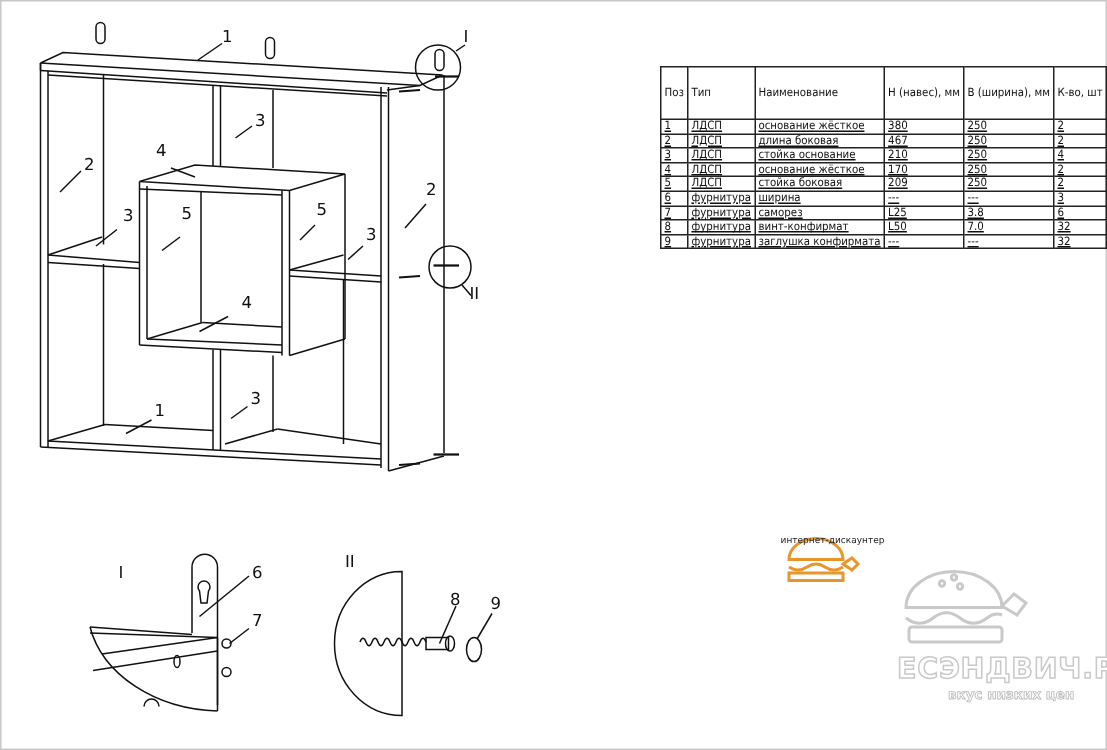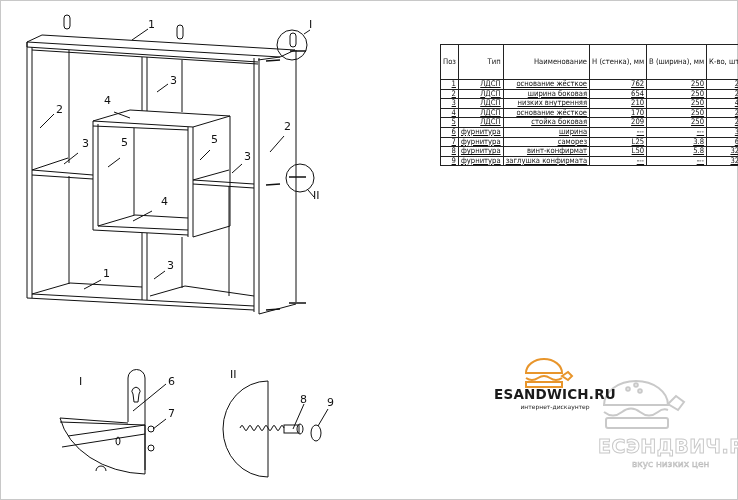--- a/index.html
+++ b/index.html
@@ -1,31 +1,31 @@
 <!DOCTYPE html>
 <html><head>
 <meta charset="utf-8">
 <style>
   html,body{margin:0;padding:0;background:#fff;}
   body{width:738px;height:500px;position:relative;overflow:hidden;font-family:"DejaVu Sans",sans-serif;}
   .frame{position:absolute;left:0;top:0;width:736px;height:498px;border:1px solid #c8c8c8;}
   svg.drawing{position:absolute;left:0;top:0;}
   .lbl{font-family:"DejaVu Sans",sans-serif;font-size:11px;fill:#111;}
   .spec{position:absolute;left:440px;top:44px;border-collapse:collapse;font-family:"DejaVu Sans Condensed","DejaVu Sans",sans-serif;font-size:7.6px;color:#111;}
-  .spec th,.spec td{border:1px solid #222;padding:0 2px;text-align:right;line-height:8.6px;white-space:nowrap;}
+  .spec th,.spec td{border:1px solid #222;padding:0 2px;text-align:left;line-height:8.6px;white-space:nowrap;}
   .spec th{font-weight:normal;height:34px;vertical-align:middle;line-height:10px;}
   .spec td{text-decoration:underline;}
   .spec th.c-pos{width:18px}.spec th.c-type{width:42px}.spec th.c-name{width:104px}
   .spec th.c-h{width:34px}.spec th.c-w{width:38px}.spec th.c-q{width:26px}
   .brand{position:absolute;left:490px;top:356px;width:130px;text-align:center;}
   .brand-name{font-family:"DejaVu Sans",sans-serif;font-weight:bold;font-size:13.5px;color:#1a1a1a;letter-spacing:0.2px;margin-top:30px;}
   .brand-sub{font-size:6px;color:#222;margin-top:1px;}
   .wm{position:absolute;left:600px;top:373px;width:138px;}
   .wm-name{position:absolute;left:-2px;top:62px;font-family:"DejaVu Sans",sans-serif;font-weight:bold;font-size:19px;color:#fff;-webkit-text-stroke:1px #c9c9c9;letter-spacing:0.5px;white-space:nowrap;}
-  .wm-sub{position:absolute;left:32px;top:86px;font-size:9px;font-weight:normal;color:#fff;-webkit-text-stroke:0.6px #bdbdbd;white-space:nowrap;}
+  .wm-sub{position:absolute;left:32px;top:86px;font-size:9px;font-weight:bold;color:#fff;-webkit-text-stroke:0.6px #bdbdbd;white-space:nowrap;}
 </style>
 </head>
 <body>
 
 <div class="frame"></div>
 
 <svg class="drawing" width="738" height="500" viewBox="0 0 738 500" stroke="#111" fill="none" stroke-width="1">
 
   <g>
     <rect x="64" y="15" width="6" height="14" rx="3"></rect>
@@ -198,46 +198,46 @@
     <path d="M668,404 l8,-8 l8,6 l-6,8 z"></path>
   </g>
 </svg>
 
 <table class="spec">
   <thead>
     <tr>
       <th class="c-pos">Поз</th>
       <th class="c-type">Тип</th>
       <th class="c-name">Наименование</th>
-      <th class="c-h">H (стенка), мм</th>
+      <th class="c-h">H (навес), мм</th>
       <th class="c-w">B (ширина), мм</th>
       <th class="c-q">К-во, шт</th>
     </tr>
   </thead>
   <tbody>
     <tr>
         <td>1</td>
         <td>ЛДСП</td>
         <td>основание жёсткое</td>
-        <td>762</td>
-        <td>250</td>
-        <td>2</td>
-      </tr>
-    <tr>
-        <td>2</td>
-        <td>ЛДСП</td>
-        <td>ширина боковая</td>
-        <td>654</td>
+        <td>380</td>
+        <td>250</td>
+        <td>2</td>
+      </tr>
+    <tr>
+        <td>2</td>
+        <td>ЛДСП</td>
+        <td>длина боковая</td>
+        <td>467</td>
         <td>250</td>
         <td>2</td>
       </tr>
     <tr>
         <td>3</td>
         <td>ЛДСП</td>
-        <td>низких внутренняя</td>
+        <td>стойка основание</td>
         <td>210</td>
         <td>250</td>
         <td>4</td>
       </tr>
     <tr>
         <td>4</td>
         <td>ЛДСП</td>
         <td>основание жёсткое</td>
         <td>170</td>
         <td>250</td>
@@ -265,35 +265,34 @@
         <td>саморез</td>
         <td>L25</td>
         <td>3.8</td>
         <td>6</td>
       </tr>
     <tr>
         <td>8</td>
         <td>фурнитура</td>
         <td>винт-конфирмат</td>
         <td>L50</td>
-        <td>5.8</td>
+        <td>7.0</td>
         <td>32</td>
       </tr>
     <tr>
         <td>9</td>
         <td>фурнитура</td>
         <td>заглушка конфирмата</td>
         <td>---</td>
         <td>---</td>
         <td>32</td>
       </tr>
   </tbody>
 </table>
 
 <div class="brand">
-  <div class="brand-name">ESANDWICH.RU</div>
   <div class="brand-sub">интернет-дискаунтер</div>
 </div>
 
 <div class="wm">
   <div class="wm-name">ЕСЭНДВИЧ.РУ</div>
   <div class="wm-sub">вкус низких цен</div>
 </div>
 
 </body></html>

